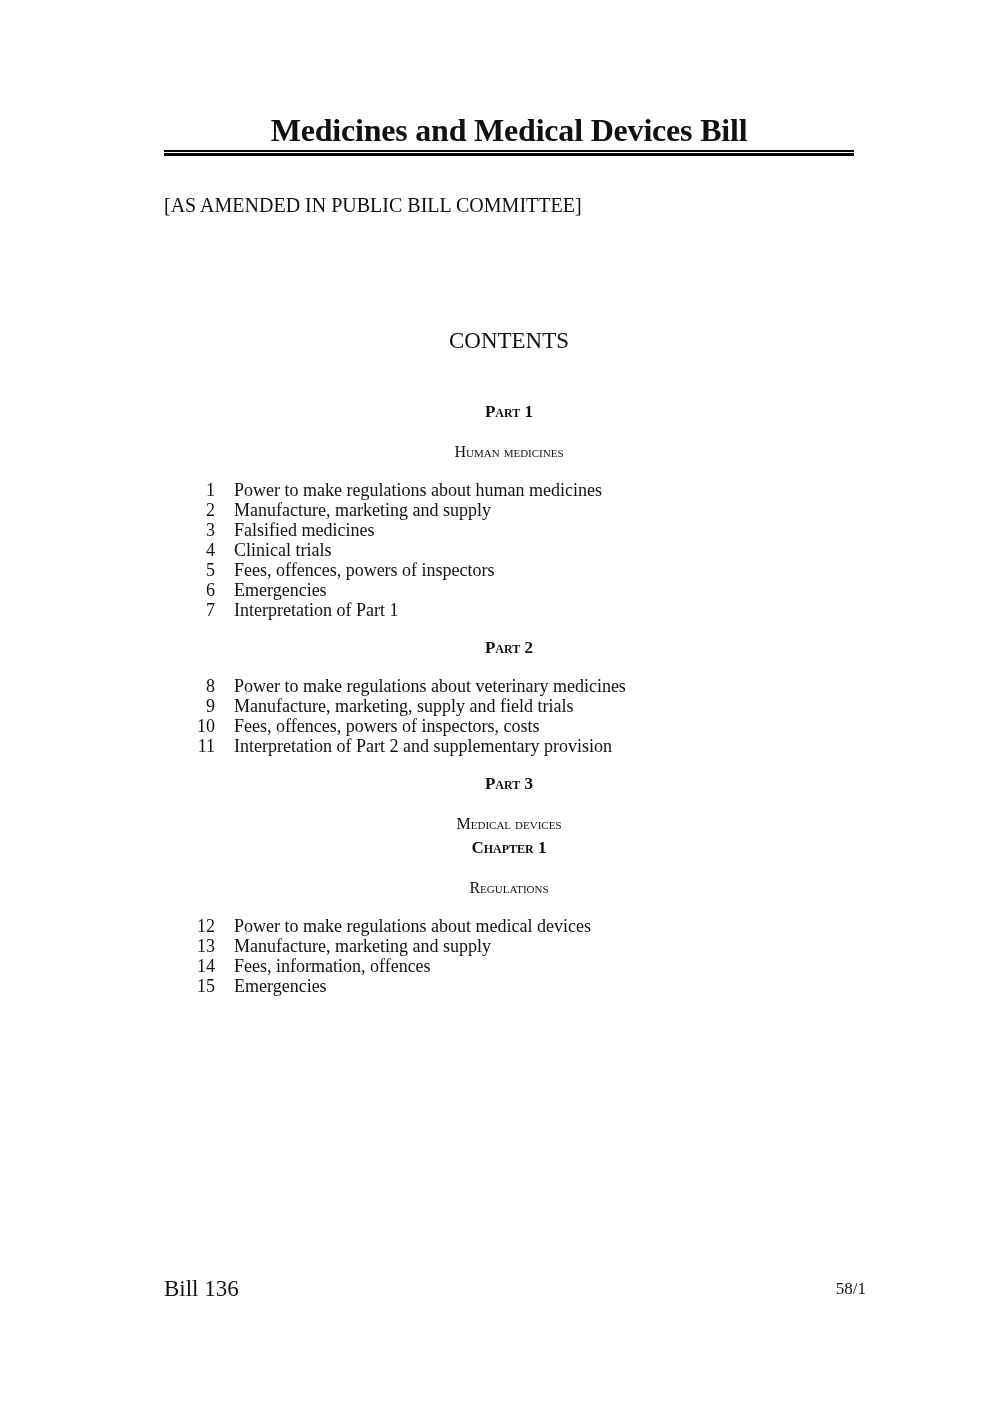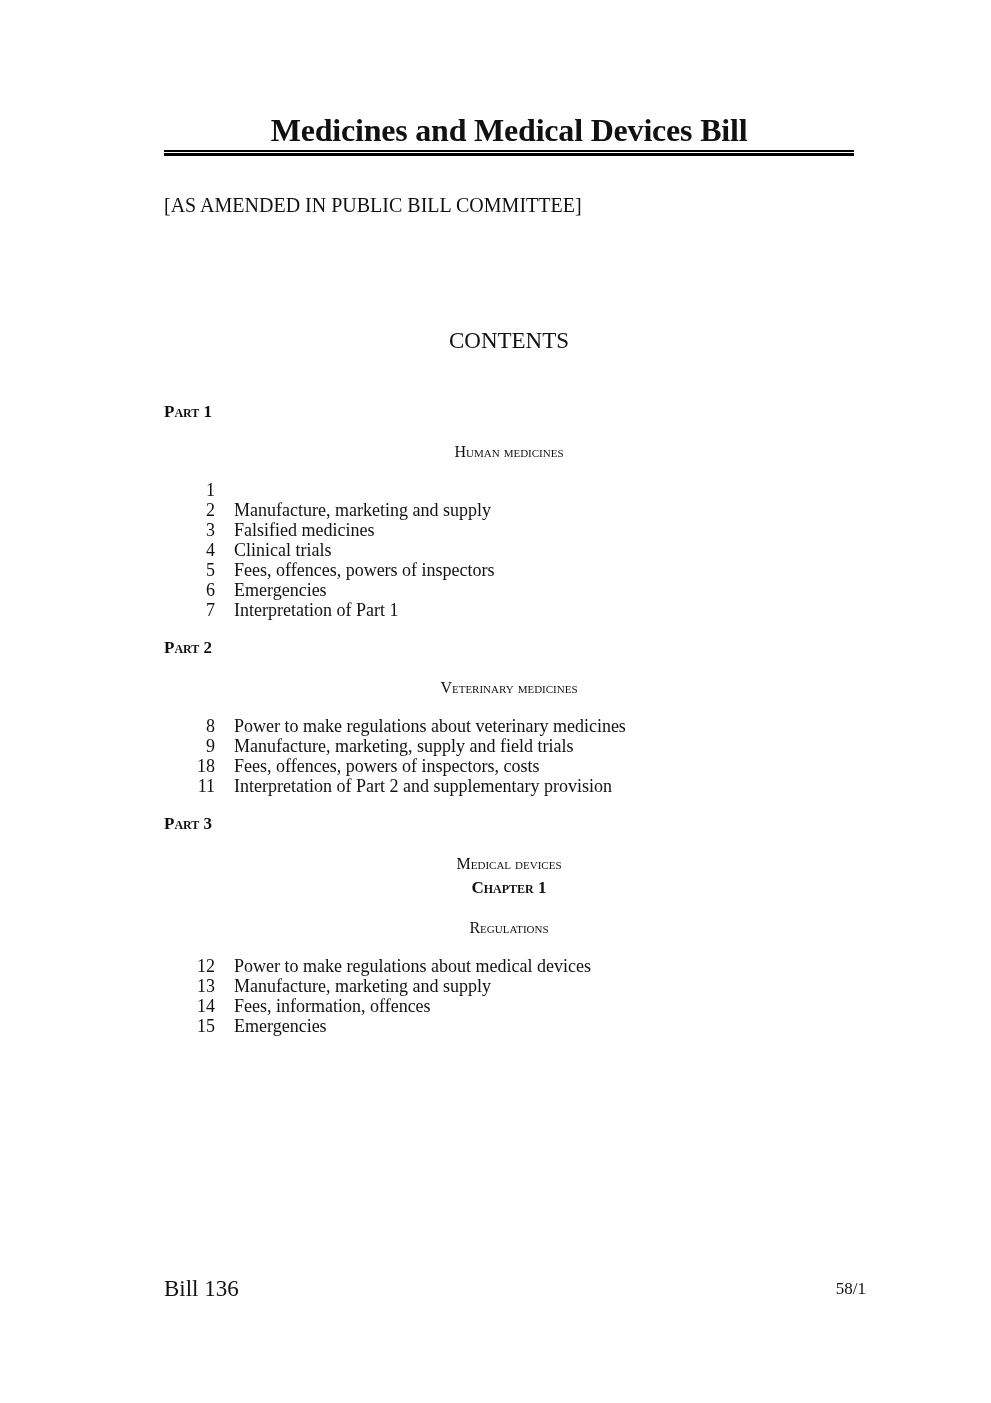--- a/index.html
+++ b/index.html
@@ -63,21 +63,21 @@
       line-height: 30px;
     }
     .toc {
       position: absolute;
       left: 150px; width: 690px;
       top: 400px;
       font-family: "Liberation Serif", serif;
       font-size: 18px;
     }
     .part-heading {
-      text-align: left;
+      text-align: center;
       font-weight: bold;
       font-variant: small-caps;
       font-size: 17px;
       line-height: 24px;
       height: 24px;
       margin: 0;
     }
     .part-title {
       text-align: center;
       font-variant: small-caps;
@@ -145,20 +145,21 @@
   <div class="contents-heading">CONTENTS</div>
 
   <div class="toc">
 
     <section>
       <div class="part-heading">Part 1</div>
       <div class="part-title">Human medicines</div>
       <div class="entries">
         <div class="entry">
           <span class="num">1</span>
+          <span class="label">Power to make regulations about human medicines</span>
         </div>
         <div class="entry">
           <span class="num">2</span>
           <span class="label">Manufacture, marketing and supply</span>
         </div>
         <div class="entry">
           <span class="num">3</span>
           <span class="label">Falsified medicines</span>
         </div>
         <div class="entry">
@@ -175,32 +176,31 @@
         </div>
         <div class="entry">
           <span class="num">7</span>
           <span class="label">Interpretation of Part 1</span>
         </div>
       </div>
     </section>
 
     <section>
       <div class="part-heading">Part 2</div>
-      <div class="part-title">Veterinary medicines</div>
       <div class="entries">
         <div class="entry">
           <span class="num">8</span>
           <span class="label">Power to make regulations about veterinary medicines</span>
         </div>
         <div class="entry">
           <span class="num">9</span>
           <span class="label">Manufacture, marketing, supply and field trials</span>
         </div>
         <div class="entry">
-          <span class="num">18</span>
+          <span class="num">10</span>
           <span class="label">Fees, offences, powers of inspectors, costs</span>
         </div>
         <div class="entry">
           <span class="num">11</span>
           <span class="label">Interpretation of Part 2 and supplementary provision</span>
         </div>
       </div>
     </section>
 
     <section>

